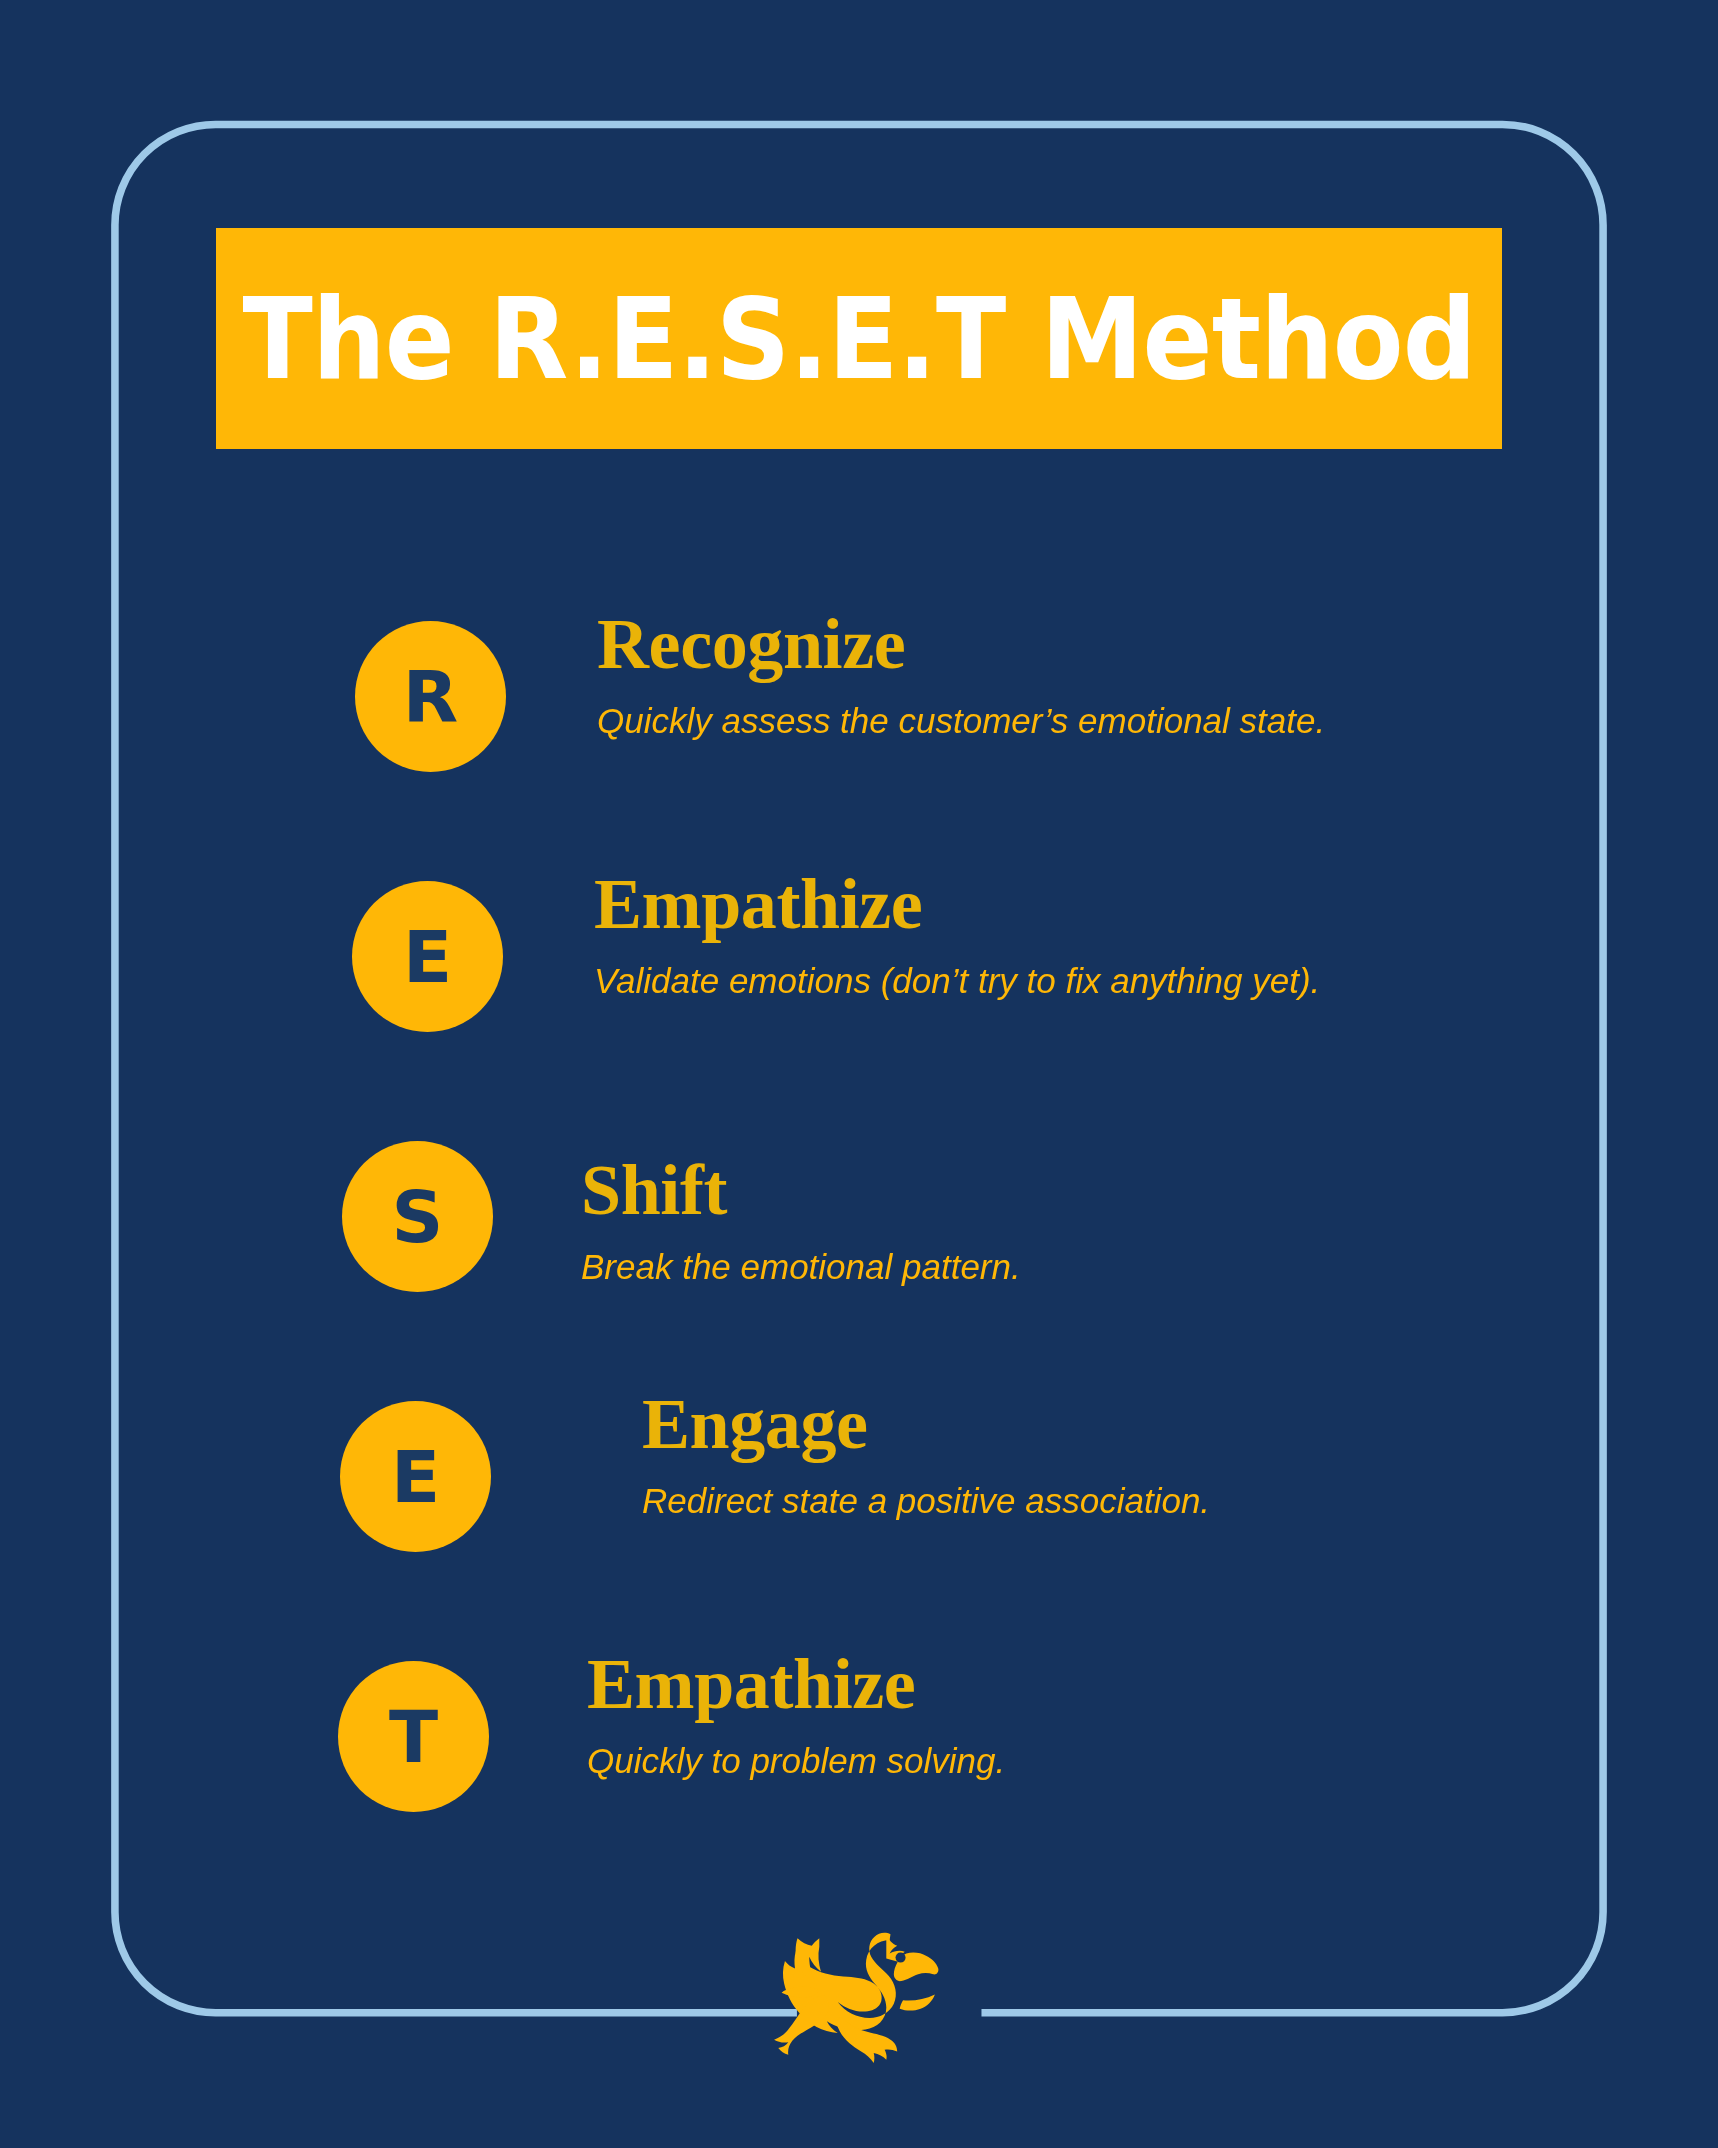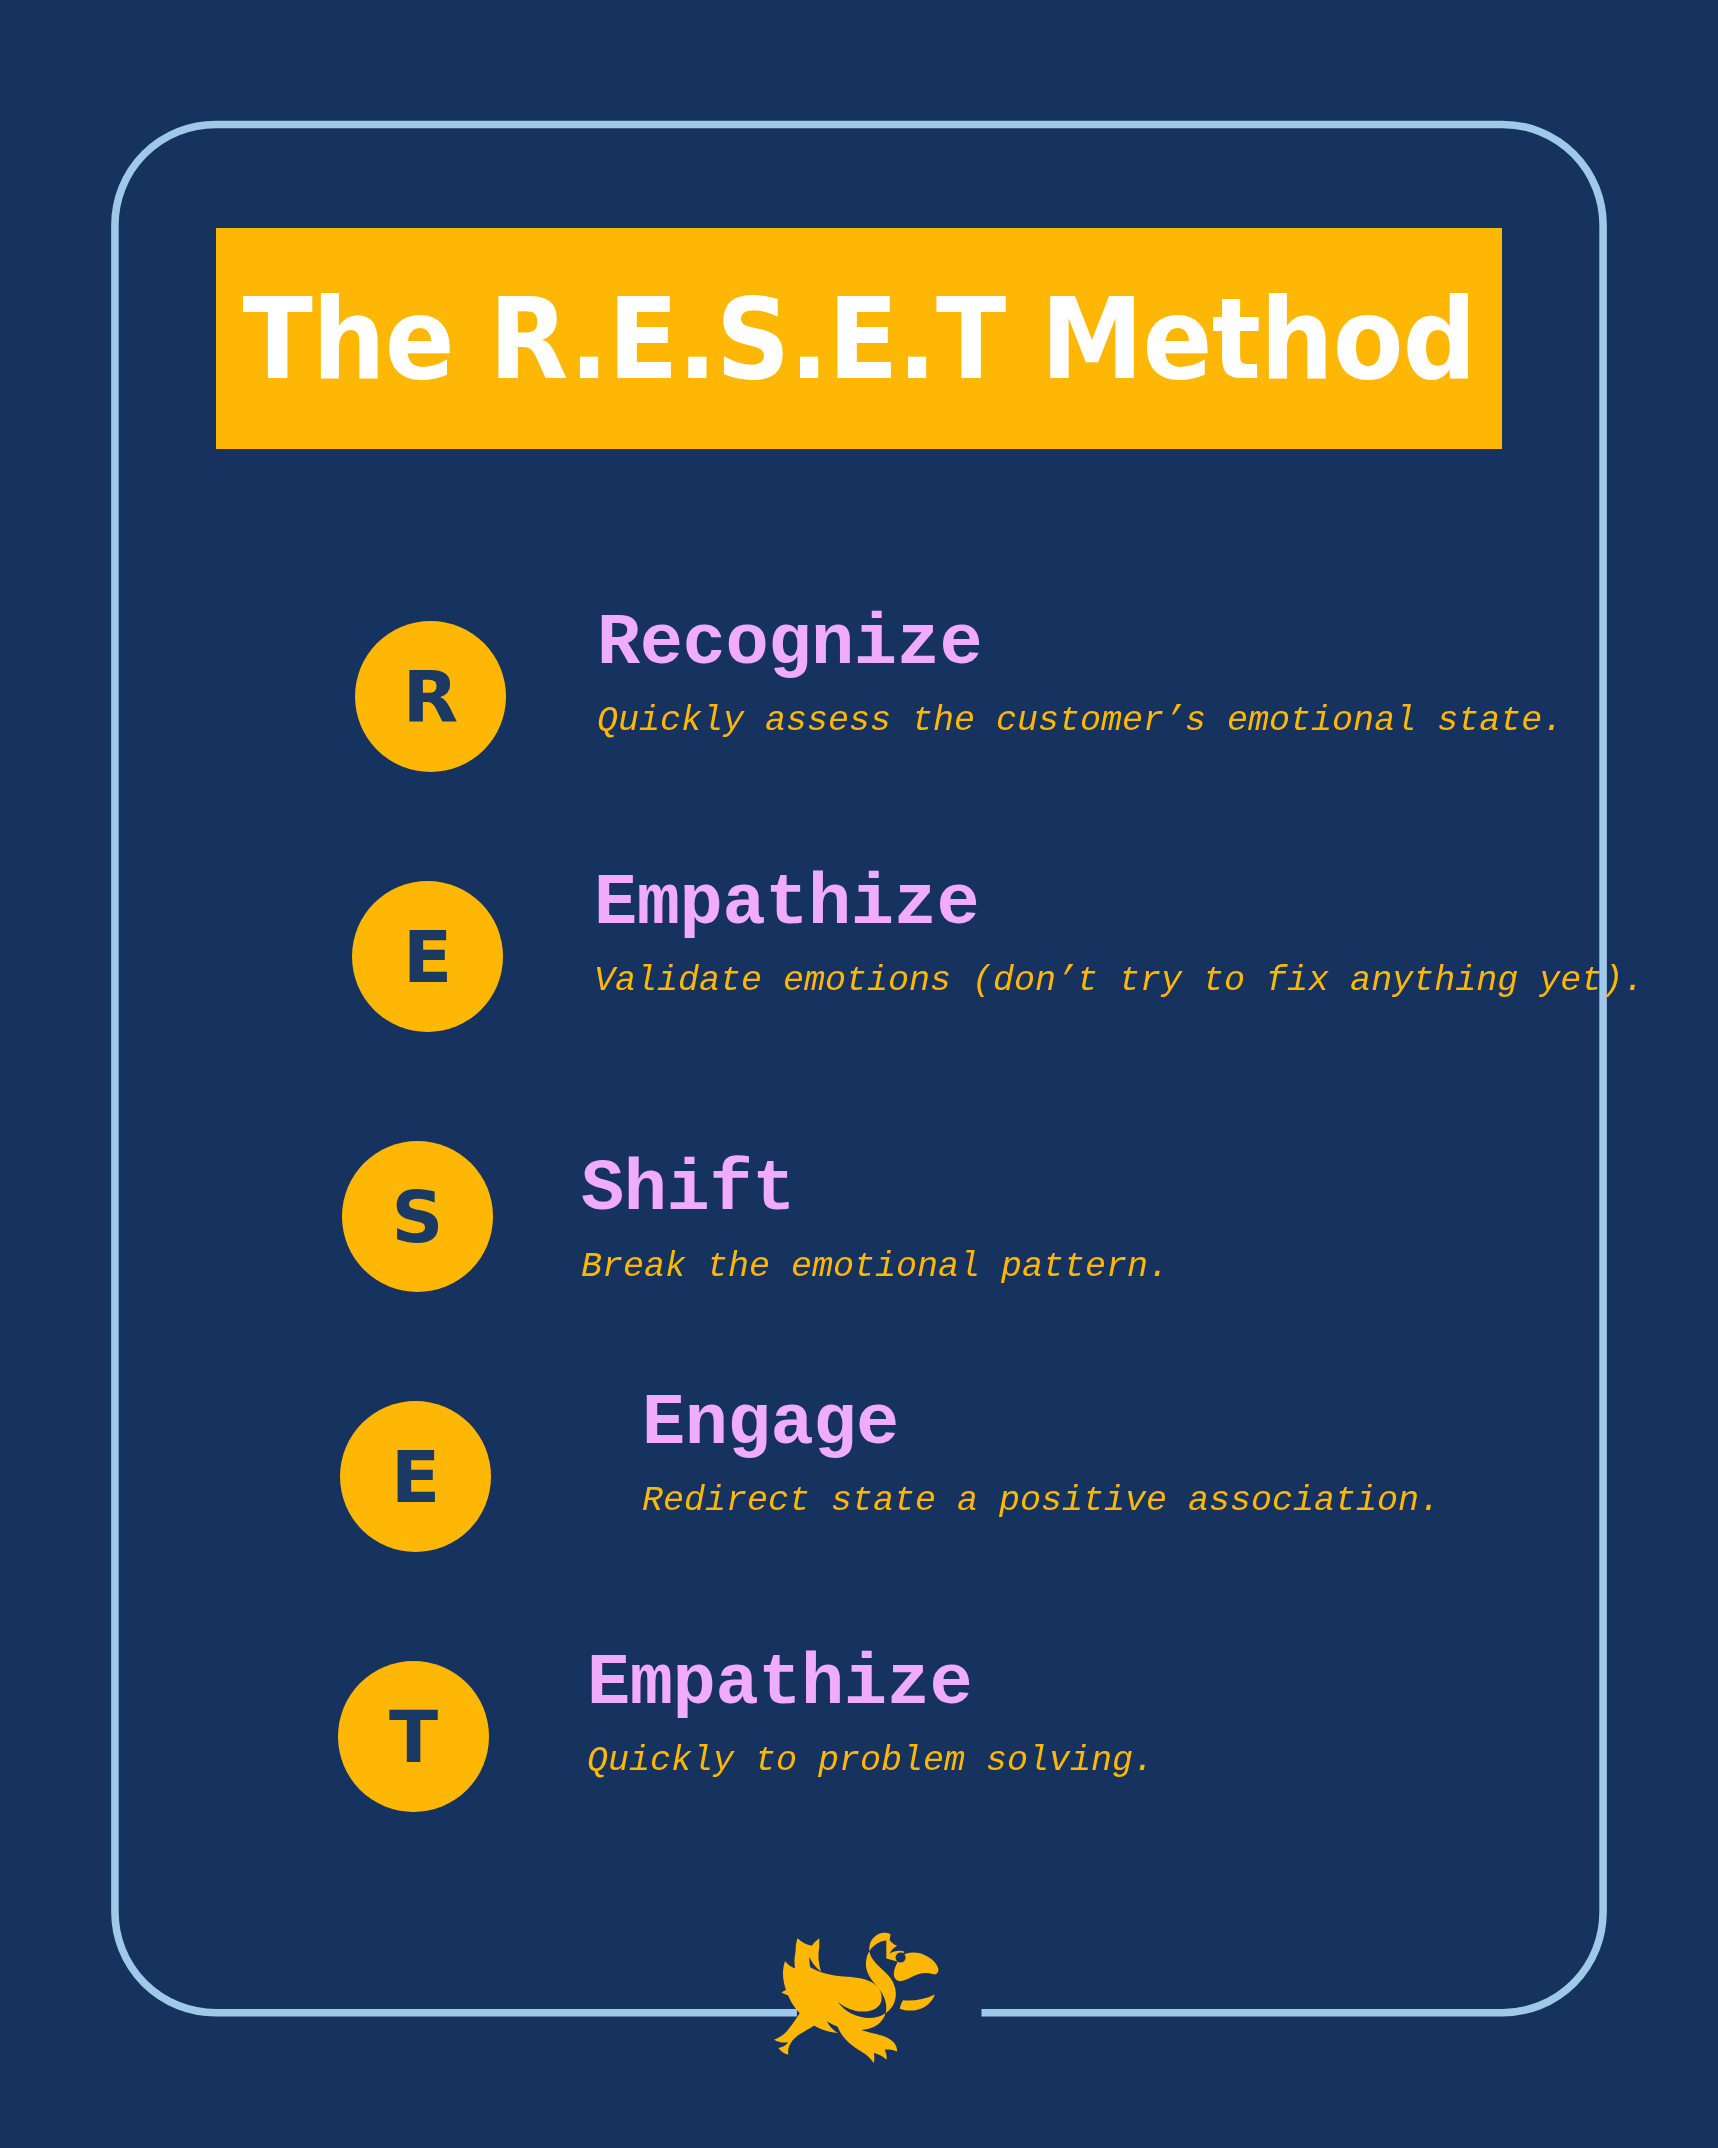--- a/index.html
+++ b/index.html
@@ -83,35 +83,35 @@
     font-size: 72px;
     font-weight: bold;
     line-height: 1;
     font-family: "DejaVu Sans", sans-serif;
   }
   .step-body {
     position: absolute;
     top: 17px;
   }
   .step-title {
-    color: #f0abfc;
+    color: #eab308;
     font-size: 72px;
     font-weight: bold;
     line-height: 1.12;
     margin: 0;
-    font-family: Liberation Mono, monospace;
+    font-family: Liberation Serif, serif;
     letter-spacing: -0.4px;
   }
   .step-desc {
     color: #ffb706;
     font-size: 35px;
     font-style: italic;
     line-height: 1.2;
     margin: 15px 0 0 0;
-    font-family: Liberation Mono, monospace;
+    font-family: Liberation Sans, sans-serif;
     white-space: nowrap;
   }
 
   
   .step-1 .badge { left: 355px; }
   .step-1 .step-body { left: 597px; }
   .step-2 .badge { left: 352px; }
   .step-2 .step-body { left: 594px; }
   .step-3 .badge { left: 342px; }
   .step-3 .step-body { left: 581px; margin-top: 26px; }

